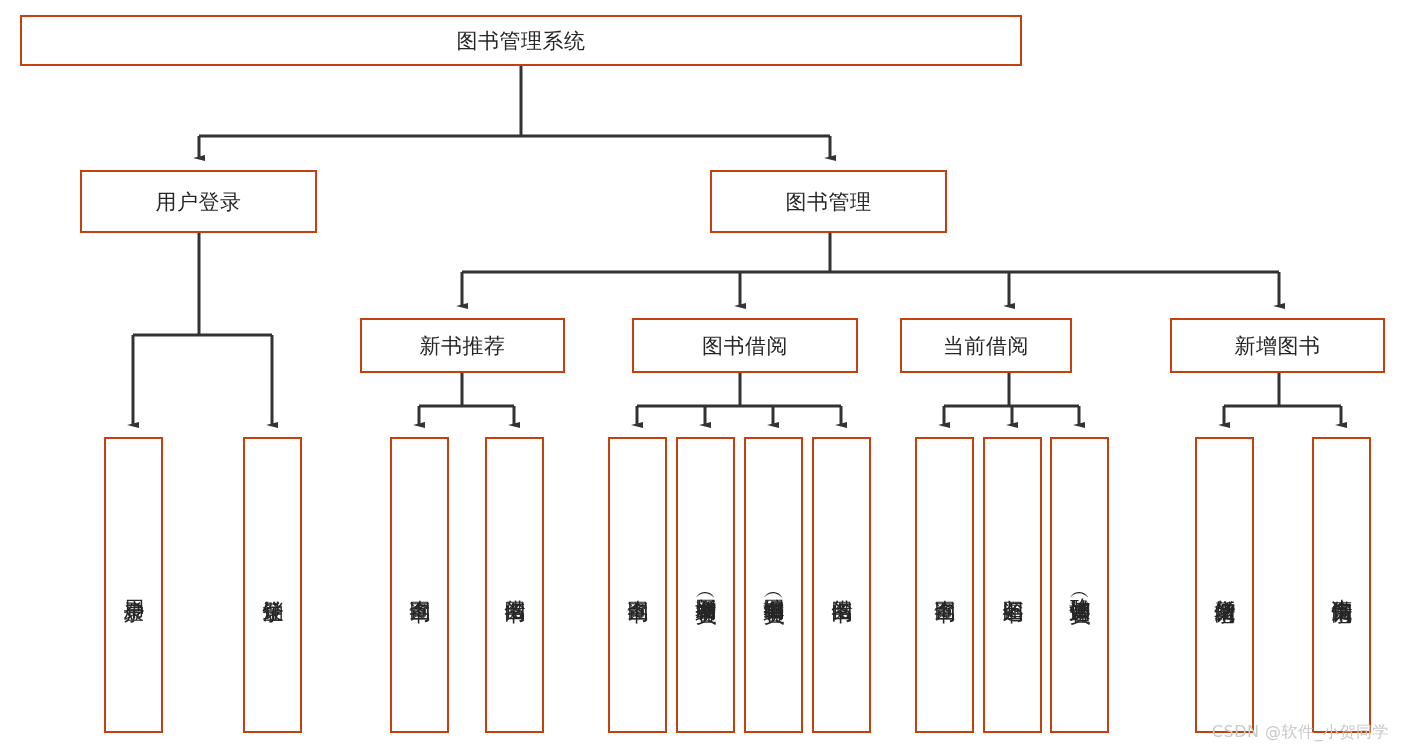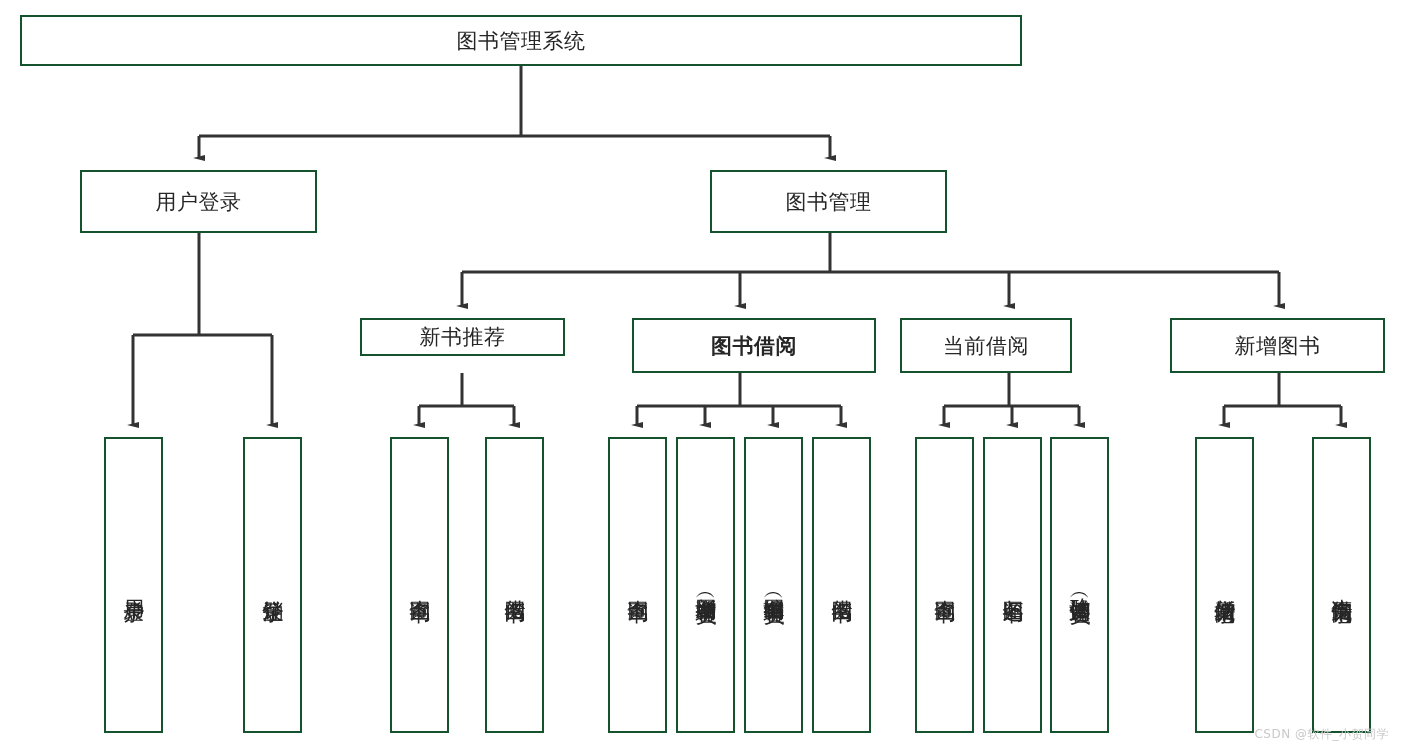--- a/index.html
+++ b/index.html
@@ -23,21 +23,21 @@
     position: absolute;
     left: 0;
     top: 0;
     width: 1405px;
     height: 747px;
     pointer-events: none;
   }
   .node {
     position: absolute;
     box-sizing: border-box;
-    border: 2px solid #14532d;
+    border: 2px solid #c2410c;
     background: #ffffff;
     display: flex;
     align-items: center;
     justify-content: center;
     color: #262626;
   }
   .node.horizontal {
     font-size: 21px;
     letter-spacing: 0.5px;
   }
@@ -56,21 +56,21 @@
     text-orientation: upright;
     display: block;
   }
   .node .hlabel {
     display: block;
   }
   #watermark {
     position: absolute;
     right: 16px;
     bottom: 4px;
-    font-size: 12px;
+    font-size: 16px;
     color: #c9c9c9;
     letter-spacing: 0.5px;
     white-space: nowrap;
     user-select: none;
   }
 </style>
 </head>
 <body>
 
 <div id="diagram">
@@ -130,25 +130,25 @@
   </div>
 
   <div class="node horizontal" style="left:80px; top:170px; width:237px; height:63px;">
     <span class="hlabel">用户登录</span>
   </div>
 
   <div class="node horizontal" style="left:710px; top:170px; width:237px; height:63px;text-align:center;">
     <span class="hlabel">图书管理</span>
   </div>
 
-  <div class="node horizontal" style="left:360px; top:318px; width:205px; height:38px;justify-content:center;">
+  <div class="node horizontal" style="left:360px; top:318px; width:205px; height:55px;justify-content:center;">
     <span class="hlabel">新书推荐</span>
   </div>
 
-  <div class="node horizontal" style="left:632px; top:318px; width:244px; height:55px;font-weight:bold;">
+  <div class="node horizontal" style="left:632px; top:318px; width:226px; height:55px;">
     <span class="hlabel">图书借阅</span>
   </div>
 
   <div class="node horizontal" style="left:900px; top:318px; width:172px; height:55px;">
     <span class="hlabel">当前借阅</span>
   </div>
 
   <div class="node horizontal" style="left:1170px; top:318px; width:215px; height:55px;">
     <span class="hlabel">新增图书</span>
   </div>

